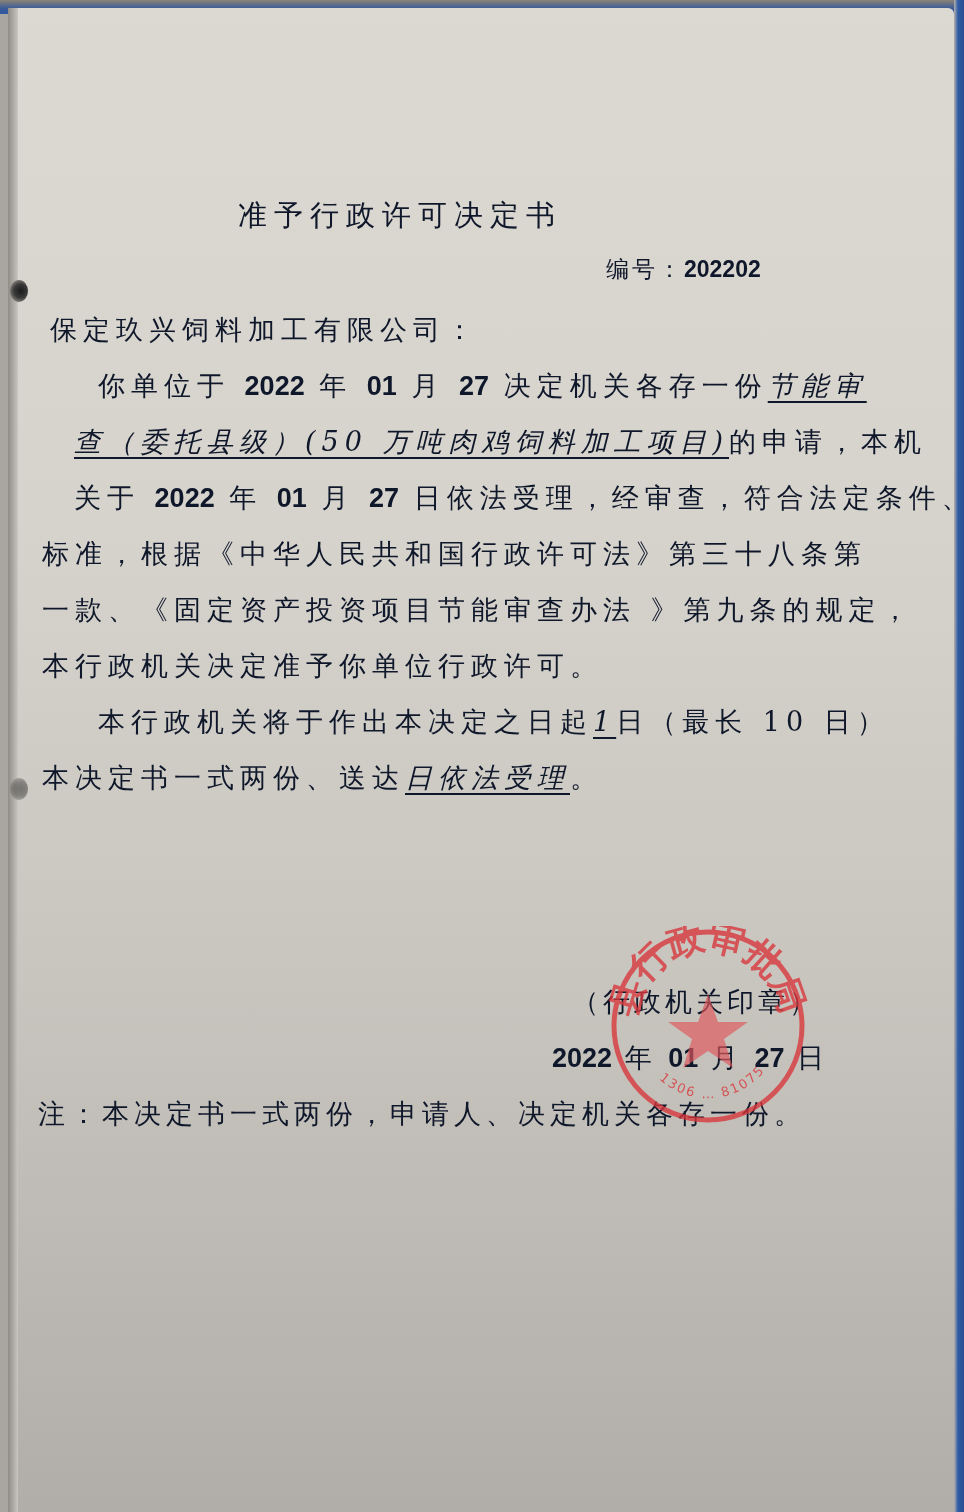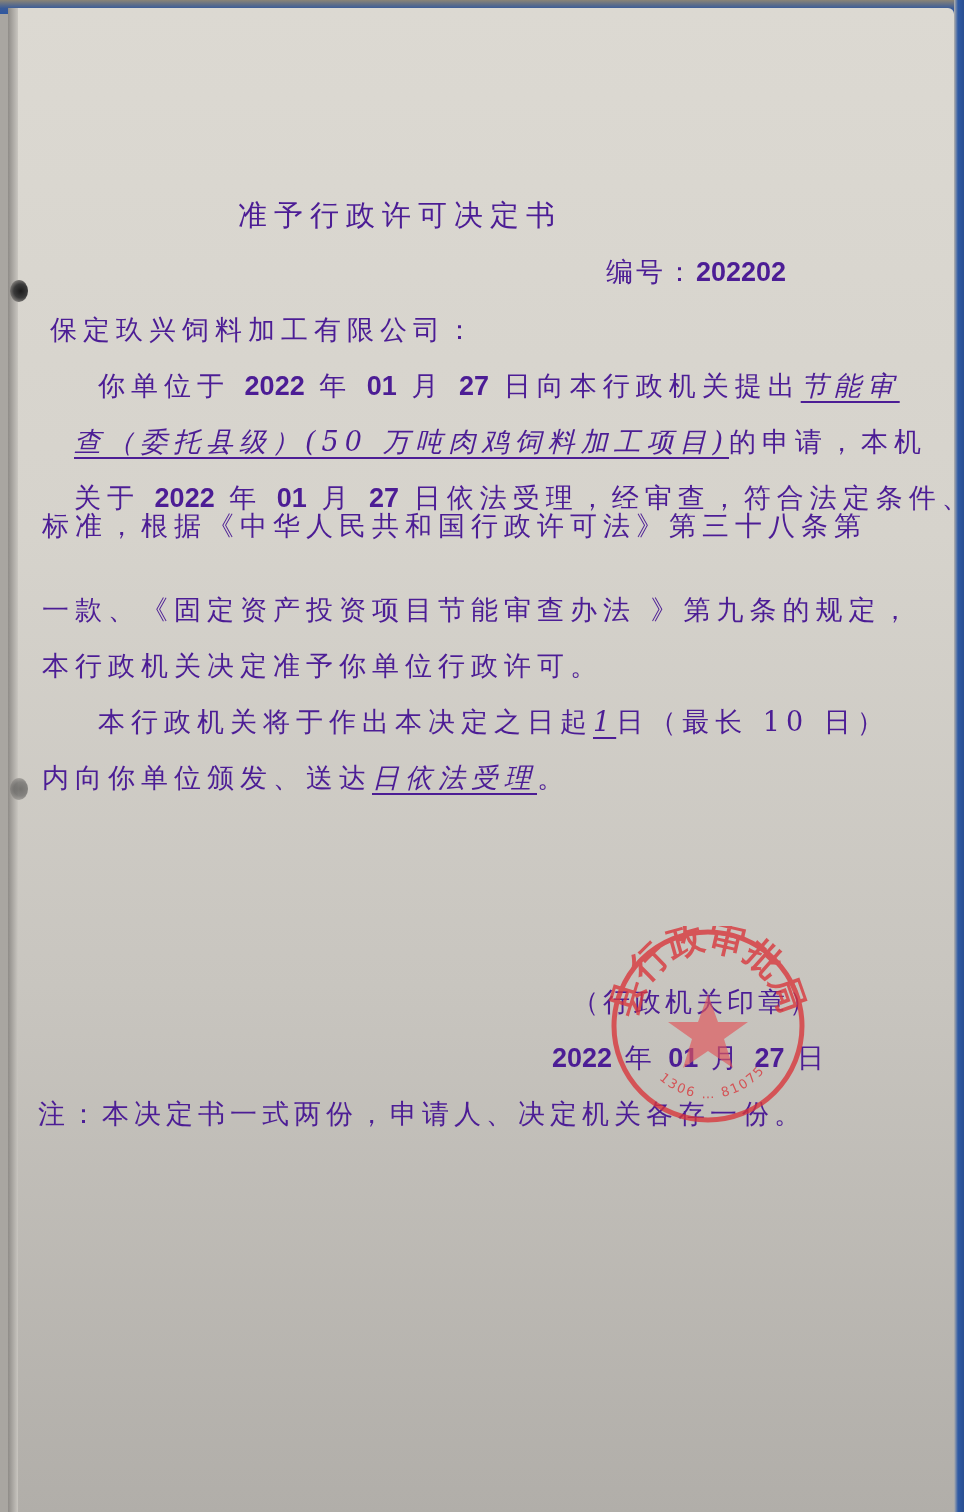--- a/index.html
+++ b/index.html
@@ -23,24 +23,24 @@
   }
   .spine-line {
     position: absolute; left: 0px; top: 0; width: 10px; height: 1512px;
     background: linear-gradient(90deg, #8f8c88, #c9c6c0);
   }
   .bind-hole {
     position: absolute; left: 2px; width: 18px; height: 22px; border-radius: 50%;
     background: radial-gradient(circle at 60% 50%, #1b1b1b 0%, #3a3a3a 45%, #8d8a86 80%, transparent 100%);
   }
   .doc-text {
-    position: absolute; color: #4c1d95; font-size: 27px; letter-spacing: 6px; white-space: nowrap;
+    position: absolute; color: #0f172a; font-size: 27px; letter-spacing: 6px; white-space: nowrap;
   }
   .title { left: 238px; top: 196px; font-size: 29px; letter-spacing: 7px; }
-  .docnum { left: 606px; top: 254px; font-size: 27px; letter-spacing: 3px; }
+  .docnum { left: 606px; top: 254px; font-size: 23px; letter-spacing: 3px; }
   .num-bold { font-family: "Liberation Sans", "DejaVu Sans", sans-serif; font-weight: bold; letter-spacing: 0; }
   .u { text-decoration: underline; text-underline-offset: 6px; font-style: italic; }
   .line { left: 42px; }
   .indent { left: 98px; }
   .seal-label { left: 572px; top: 984px; letter-spacing: 4px; }
   .seal-date { left: 552px; top: 1040px; letter-spacing: 4px; }
   .note { left: 38px; top: 1096px; letter-spacing: 5px; }
   .stamp {
     position: absolute; left: 608px; top: 926px; width: 200px; height: 200px;
     pointer-events: none; opacity: 0.78;
@@ -60,41 +60,41 @@
 
 <div class="doc-text title">准予行政许可决定书</div>
 
 <div class="doc-text docnum">
   <span>编号：</span><span class="num-bold">202202</span>
 </div>
 
 <div class="doc-text line" style="top:312px;margin-left:8px;">保定玖兴饲料加工有限公司：</div>
 
 <div class="doc-text indent" style="top:368px;">
-  <span>你单位于 </span><span class="num-bold">2022</span><span> 年 </span><span class="num-bold">01</span><span> 月 </span><span class="num-bold">27</span><span> 日向本行政机关提出</span><span class="u">节能审</span>
+  <span>你单位于 </span><span class="num-bold">2022</span><span> 年 </span><span class="num-bold">01</span><span> 月 </span><span class="num-bold">27</span><span> 决定机关各存一份</span><span class="u">节能审</span>
 </div>
 
 <div class="doc-text line" style="top:424px;margin-left:32px;">
   <span class="u">查（委托县级）(50 万吨肉鸡饲料加工项目)</span><span>的申请，本机</span>
 </div>
 
 <div class="doc-text line" style="top:480px;margin-left:32px;">
   <span>关于 </span><span class="num-bold">2022</span><span> 年 </span><span class="num-bold">01</span><span> 月 </span><span class="num-bold">27</span><span> 日依法受理，经审查，符合法定条件、</span>
 </div>
 
-<div class="doc-text line" style="top:508px;">标准，根据《中华人民共和国行政许可法》第三十八条第</div>
+<div class="doc-text line" style="top:536px;">标准，根据《中华人民共和国行政许可法》第三十八条第</div>
 <div class="doc-text line" style="top:592px;">一款、《固定资产投资项目节能审查办法 》第九条的规定，</div>
 <div class="doc-text line" style="top:648px;">本行政机关决定准予你单位行政许可。</div>
 
 <div class="doc-text indent" style="top:704px;">
   <span>本行政机关将于作出本决定之日起</span><span class="u">1</span><span>日（最长 10 日）</span>
 </div>
 
 <div class="doc-text line" style="top:760px;">
-  <span>内向你单位颁发、送达</span><span class="u">日依法受理</span><span>。</span>
+  <span>本决定书一式两份、送达</span><span class="u">日依法受理</span><span>。</span>
 </div>
 
 <div class="doc-text seal-label">（行政机关印章）</div>
 
 <div class="doc-text seal-date">
   <span class="num-bold">2022</span><span> 年 </span><span class="num-bold">01</span><span> 月 </span><span class="num-bold">27</span><span> 日</span>
 </div>
 
 <div class="doc-text note">注：本决定书一式两份，申请人、决定机关各存一份。</div>
 

